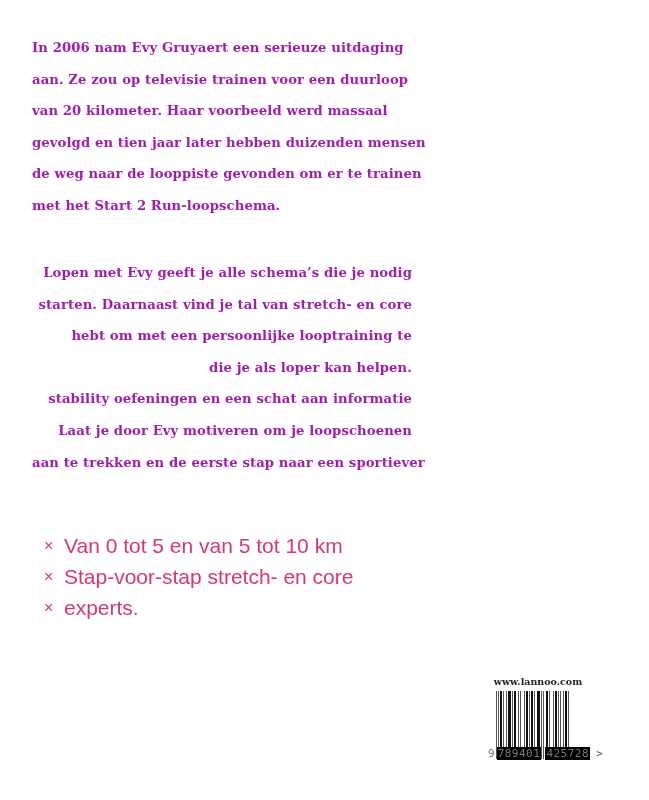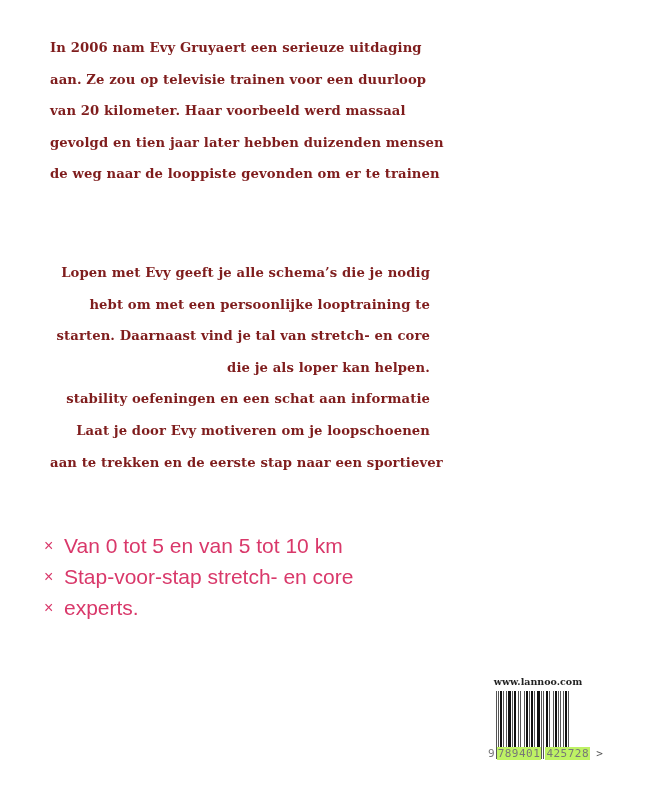--- a/index.html
+++ b/index.html
@@ -1,22 +1,22 @@
 <!DOCTYPE html>
 <html><head>
   <meta charset="utf-8">
   <style>
     html, body { margin: 0; padding: 0; }
     body {
       width: 649px; height: 800px; background: #ffffff; position: relative; overflow: hidden;
     }
     .body-text {
-      position: absolute; left: 50px; width: 380px;
+      position: absolute; left: 32px; width: 380px;
       font-family: "DejaVu Serif", "Liberation Serif", serif;
-      font-size: 13.2px; font-weight: bold; color: #7f1d1d;
+      font-size: 13.2px; font-weight: bold; color: #a21caf;
       letter-spacing: 0.1px;
     }
     .para1 { top: 37px; }
     .para2 { top: 262px; text-align: right; }
     .line { height: 31.6px; line-height: 22px; white-space: nowrap; }
     .bullets {
       position: absolute; left: 44px; top: 530px; width: 400px;
       font-family: "Liberation Sans", "DejaVu Sans", sans-serif;
       font-size: 21px; color: #d9386a; font-weight: normal;
     }
@@ -31,38 +31,39 @@
       font-size: 9.5px; color: #222; text-align: center; width: 100px; margin-bottom: 4px;
     }
     .bars { display: flex; height: 68px; align-items: stretch; margin-left: 8px; }
     .bars span { display: block; height: 100%; }
     .digits {
       font-family: "DejaVu Sans Mono", "Liberation Mono", monospace;
       font-size: 11px; color: #777; margin-top: -12px; background: transparent;
       display: flex; align-items: center; white-space: nowrap;
     }
     .digits .d-first { margin-right: 2px; background: #fff; }
-    .digits .d-group { background: #bef264; padding: 0 1px; margin-right: 4px; letter-spacing: 0.5px; }
+    .digits .d-group { background: #000000; padding: 0 1px; margin-right: 4px; letter-spacing: 0.5px; }
     .digits .d-arrow { margin-left: 2px; color: #555; background: #fff; }
   </style>
 </head>
 <body>
 
 <div class="body-text para1">
   <div class="line">In 2006 nam Evy Gruyaert een serieuze uitdaging</div>
   <div class="line">aan. Ze zou op televisie trainen voor een duurloop</div>
   <div class="line">van 20 kilometer. Haar voorbeeld werd massaal</div>
   <div class="line">gevolgd en tien jaar later hebben duizenden mensen</div>
   <div class="line">de weg naar de looppiste gevonden om er te trainen</div>
+  <div class="line">met het Start 2 Run-loopschema.</div>
 </div>
 
 <div class="body-text para2">
   <div class="line">Lopen met Evy geeft je alle schema’s die je nodig</div>
+  <div class="line">starten. Daarnaast vind je tal van stretch- en core</div>
   <div class="line">hebt om met een persoonlijke looptraining te</div>
-  <div class="line">starten. Daarnaast vind je tal van stretch- en core</div>
   <div class="line">die je als loper kan helpen.</div>
   <div class="line">stability oefeningen en een schat aan informatie</div>
   <div class="line">Laat je door Evy motiveren om je loopschoenen</div>
   <div class="line">aan te trekken en de eerste stap naar een sportiever</div>
 </div>
 
 <div class="bullets">
   <div class="bullet-item">
     <span class="bullet-mark">×</span>
     <div class="bullet-text">

